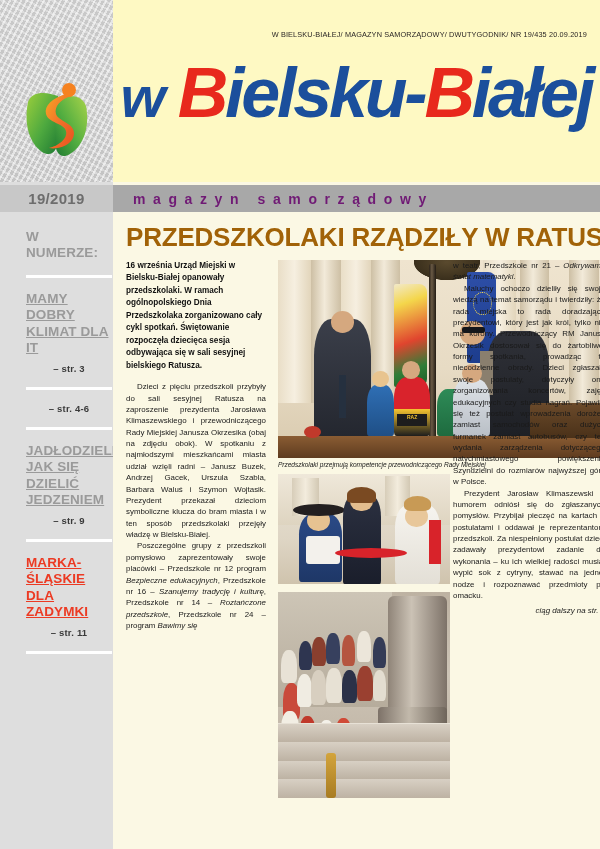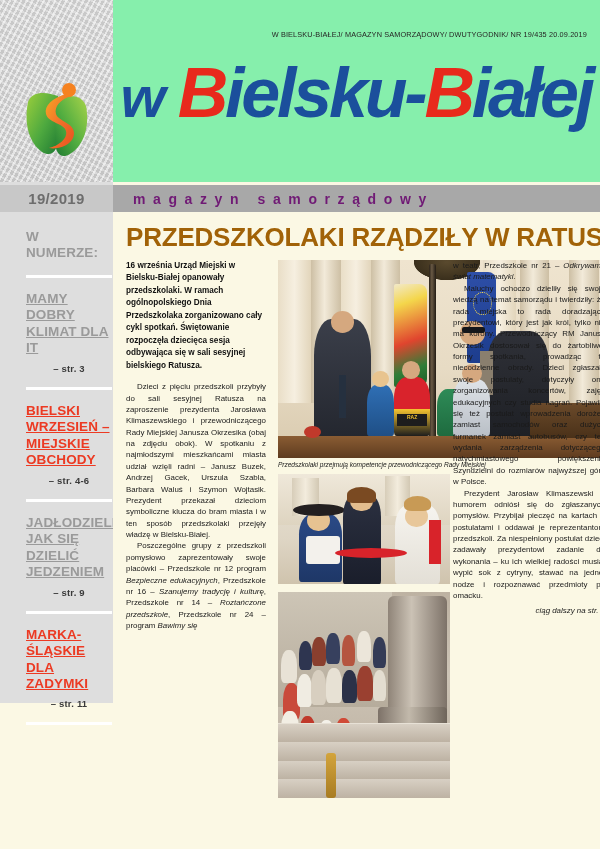--- a/index.html
+++ b/index.html
@@ -18,21 +18,21 @@
     overflow: hidden;
     background: #fbf8e4;
   }
 
   
   .left-rail {
     position: absolute;
     left: 0;
     top: 0;
     width: 113px;
-    height: 703px;
+    height: 849px;
     background: #dedede;
   }
   .rail-top-texture {
     position: absolute;
     left: 0; top: 0;
     width: 113px; height: 182px;
     background:
       repeating-linear-gradient(118deg, rgba(255,255,255,0.00) 0px, rgba(255,255,255,0.00) 3px, rgba(255,255,255,0.55) 3px, rgba(255,255,255,0.55) 5px),
       repeating-linear-gradient(28deg, rgba(255,255,255,0.00) 0px, rgba(255,255,255,0.00) 4px, rgba(255,255,255,0.35) 4px, rgba(255,255,255,0.35) 6px),
       linear-gradient(#c9c9c9, #c4c4c4);
@@ -109,21 +109,21 @@
     margin: 13px 0 13px 26px;
   }
 
   
   .masthead {
     position: absolute;
     left: 113px;
     top: 0;
     right: 0;
     height: 182px;
-    background: #86efac;
+    background: #fef9c3;
     padding-left: 31px;
   }
   .kicker {
     position: absolute;
     right: 13px;
     top: 30px;
     font-size: 7.3px;
     color: #231f20;
     letter-spacing: 0.15px;
     white-space: nowrap;
@@ -391,21 +391,20 @@
       <div class="rail-heading">W NUMERZE:</div>
       <div class="rail-rule"></div>
 
       <div class="rail-item">
         <div class="rail-item-title grey">MAMY DOBRY KLIMAT DLA IT</div>
         <div class="rail-page">– str. 3</div>
       </div>
       <div class="rail-rule"></div>
 
       <div class="rail-item">
-        <div class="rail-item-title red">BIELSKI WRZESIEŃ – MIEJSKIE OBCHODY</div>
         <div class="rail-page">– str. 4-6</div>
       </div>
       <div class="rail-rule"></div>
 
       <div class="rail-item">
         <div class="rail-item-title grey">JADŁODZIELNIA: JAK SIĘ DZIELIĆ JEDZENIEM</div>
         <div class="rail-page">– str. 9</div>
       </div>
       <div class="rail-rule"></div>
 

